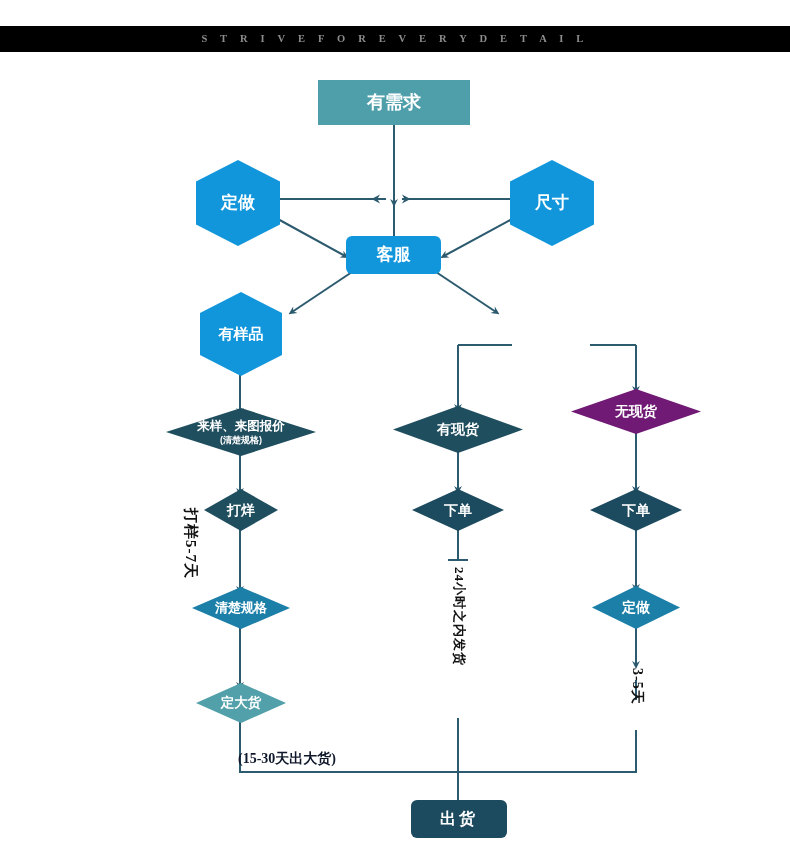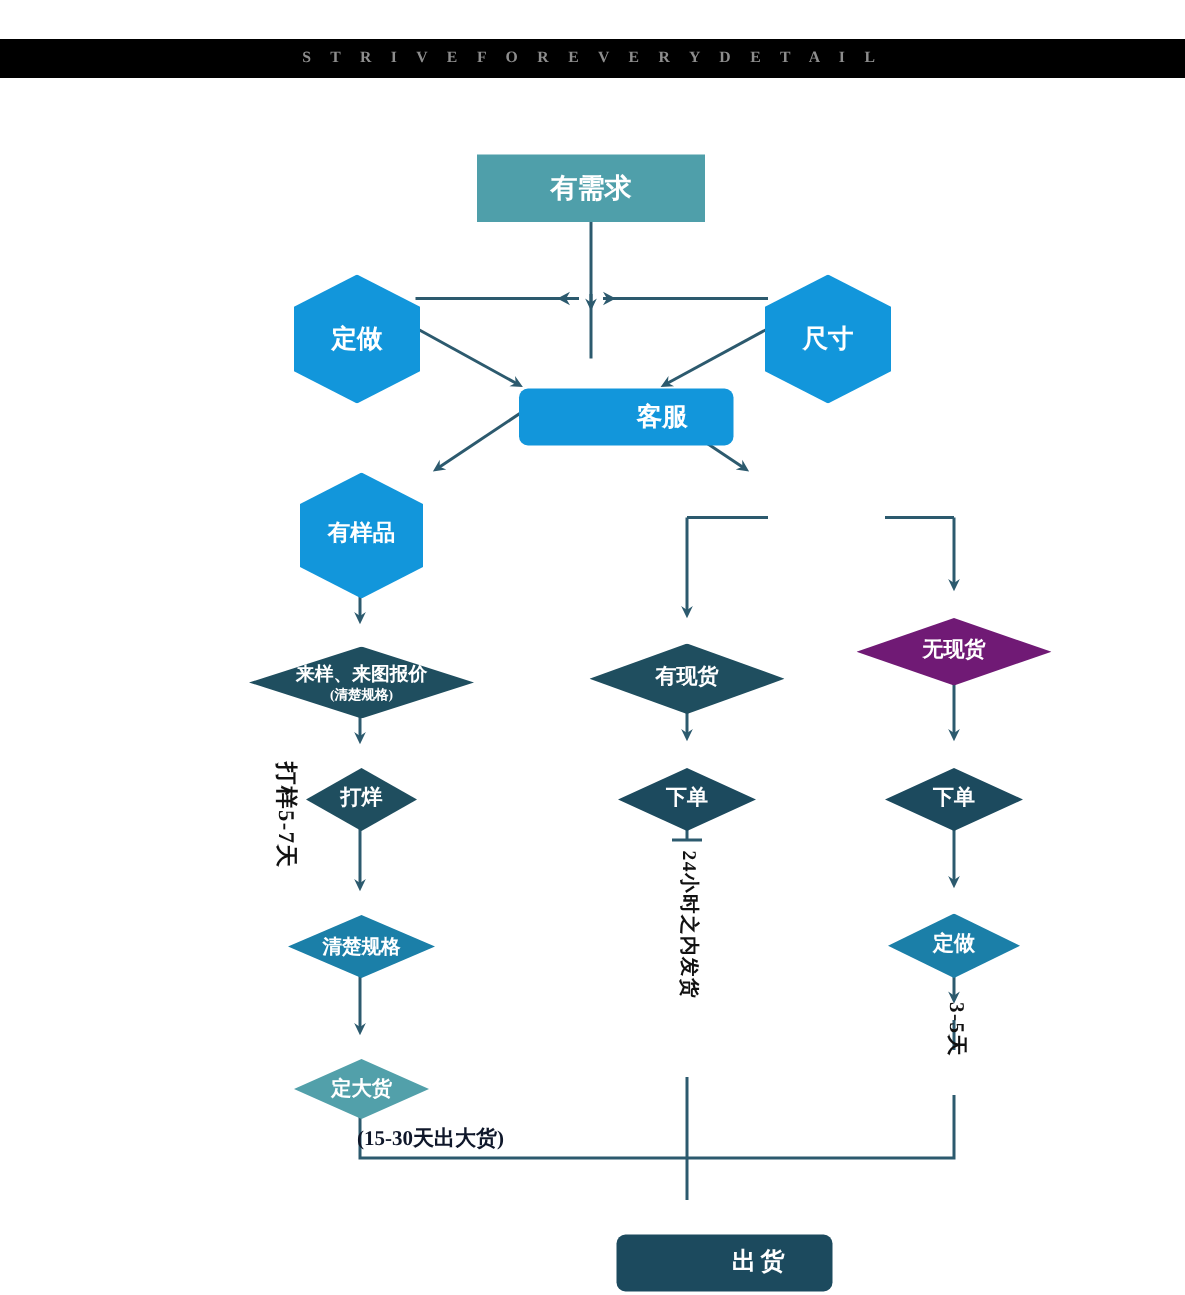--- a/index.html
+++ b/index.html
@@ -52,30 +52,29 @@
   }
 
   
   .node {
     position: absolute;
     display: flex;
     align-items: center;
     justify-content: center;
     color: #ffffff;
     text-align: center;
-    font-family: Liberation Serif, serif;
+    font-family: Liberation Sans, sans-serif;
     font-weight: 700;
     line-height: 1.15;
     user-select: none;
-    margin-top: 23px;
   }
 
   
   .rect-node { }
-  .rect-round { border-radius: 6px; padding-left: 48px; }
+  .rect-round { border-radius: 6px; }
 
   
   .hex {
     clip-path: polygon(50% 0%, 100% 25%, 100% 75%, 50% 100%, 0% 75%, 0% 25%);
   }
   
   .dia {
     clip-path: polygon(50% 0%, 100% 50%, 50% 100%, 0% 50%);
   }
 

